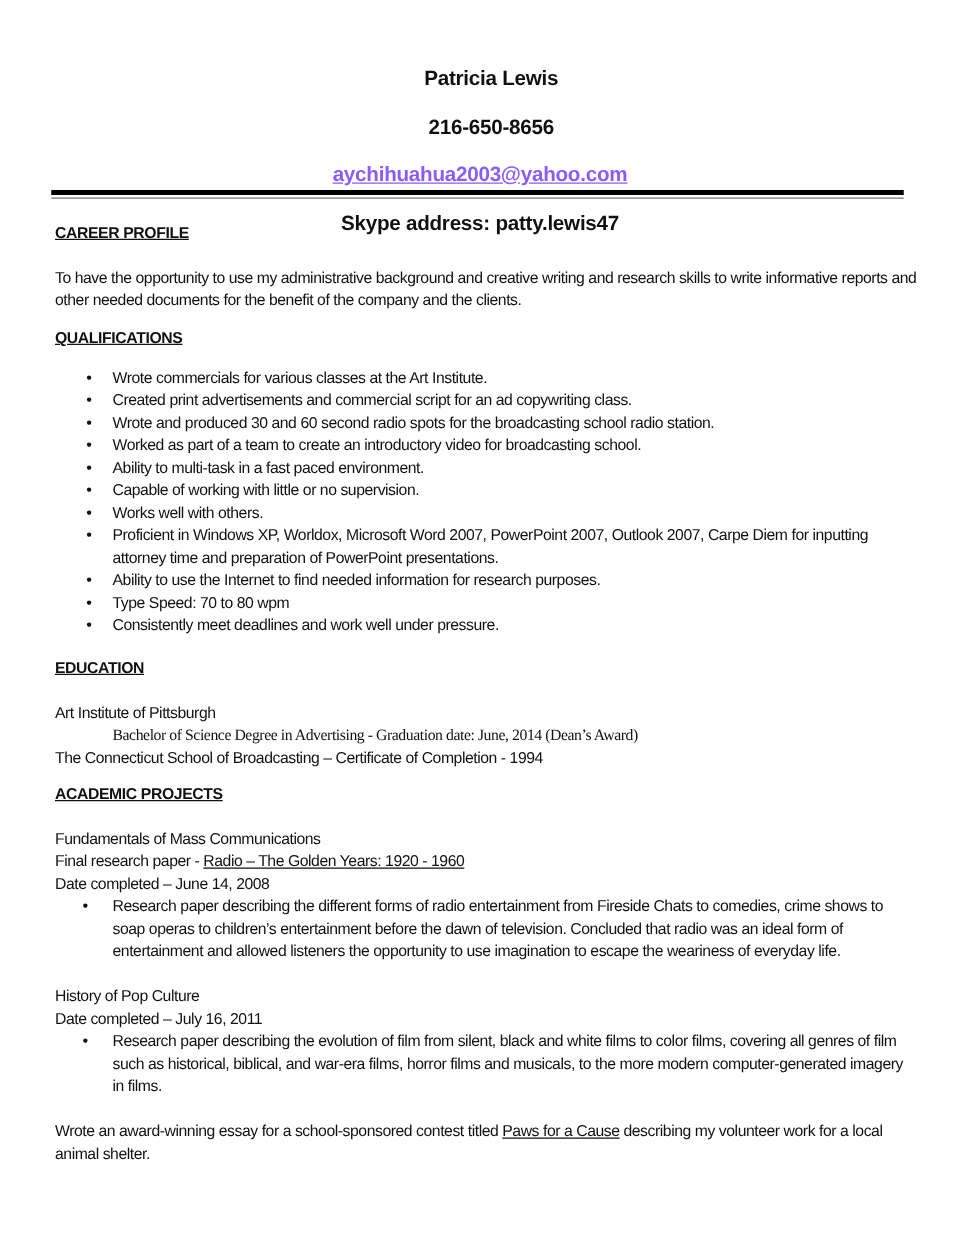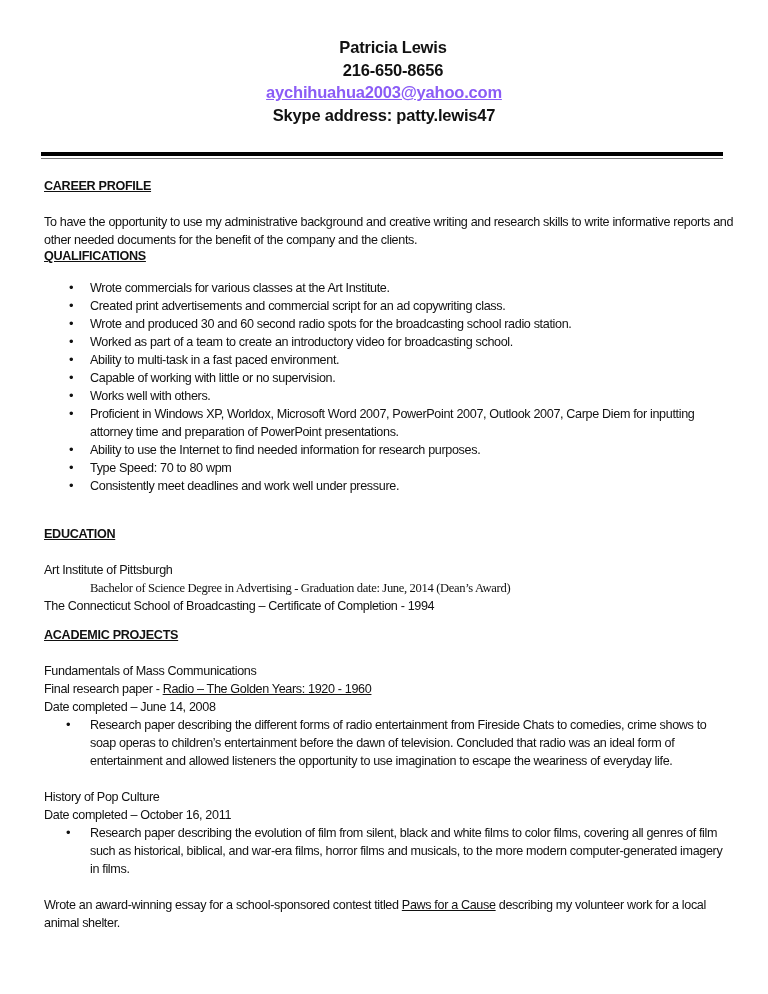--- a/index.html
+++ b/index.html
@@ -28,20 +28,21 @@
       width: 768px;
       text-align: center;
       font-weight: bold;
       font-size: 16.5px;
       line-height: 22.5px;
       letter-spacing: -0.2px;
     }
     .header .line {
       display: block;
       padding-left: 0px;
+      margin-top: 16px;
     }
     .header .name, .header .phone { margin-left: 18px; }
     .header .email {
       color: #8b5cf6;
       text-decoration: underline;
     }
     .rule-thick {
       position: absolute;
       left: 41px;
       width: 682px;
@@ -123,21 +124,21 @@
   </div>
 
   <div class="rule-thick"></div>
   <div class="rule-thin"></div>
 
   <div class="sec body-text" style="top:177px;">
     <p class="heading">CAREER PROFILE</p>
     <p class="para" style="margin-top:18px;">To have the opportunity to use my administrative background and creative writing and research skills to write informative reports and other needed documents for the benefit of the company and the clients.</p>
   </div>
 
-  <div class="sec body-text" style="top:247px;">
+  <div class="sec body-text" style="top:261px;">
     <p class="heading">QUALIFICATIONS</p>
     <ul class="bullets" style="margin-top:14px;">
       <li><span class="dot">•</span><span>Wrote commercials for various classes at the Art Institute.</span></li>
       <li><span class="dot">•</span><span>Created print advertisements and commercial script for an ad copywriting class.</span></li>
       <li><span class="dot">•</span><span>Wrote and produced 30 and 60 second radio spots for the broadcasting school radio station.</span></li>
       <li><span class="dot">•</span><span>Worked as part of a team to create an introductory video for broadcasting school.</span></li>
       <li><span class="dot">•</span><span>Ability to multi-task in a fast paced environment.</span></li>
       <li><span class="dot">•</span><span>Capable of working with little or no supervision.</span></li>
       <li><span class="dot">•</span><span>Works well with others.</span></li>
       <li><span class="dot">•</span><span>Proficient in Windows XP, Worldox, Microsoft Word 2007, PowerPoint 2007, Outlook 2007, Carpe Diem for inputting attorney time and preparation of PowerPoint presentations.</span></li>
@@ -161,21 +162,21 @@
       <p class="para">Fundamentals of Mass Communications</p>
       <p class="para"><span>Final research paper - </span><span class="u">Radio – The Golden Years:  1920 - 1960</span></p>
       <p class="para">Date completed – June 14, 2008</p>
       <ul class="bullets proj">
         <li><span class="dot">•</span><span>Research paper describing the different forms of radio entertainment from Fireside Chats to comedies, crime shows to soap operas to children’s entertainment before the dawn of television.  Concluded that radio was an ideal form of entertainment and allowed listeners the opportunity to use imagination to escape the weariness of everyday life.</span></li>
       </ul>
     </div>
 
     <div style="margin-top:18px;">
       <p class="para">History of Pop Culture</p>
-      <p class="para">Date completed – October 16, 2011</p>
+      <p class="para">Date completed – July 16, 2011</p>
       <ul class="bullets proj">
         <li><span class="dot">•</span><span>Research paper describing the evolution of film from silent, black and white films to color films, covering all genres of film such as historical, biblical, and war-era films, horror films and musicals, to the more modern computer-generated imagery in films.</span></li>
       </ul>
     </div>
 
     <p class="para" style="margin-top:18px;"><span>Wrote an award-winning essay for a school-sponsored contest titled </span><span class="u">Paws for a Cause</span><span> describing my volunteer work for a local animal shelter.</span></p>
   </div>
 
 </div>
 

